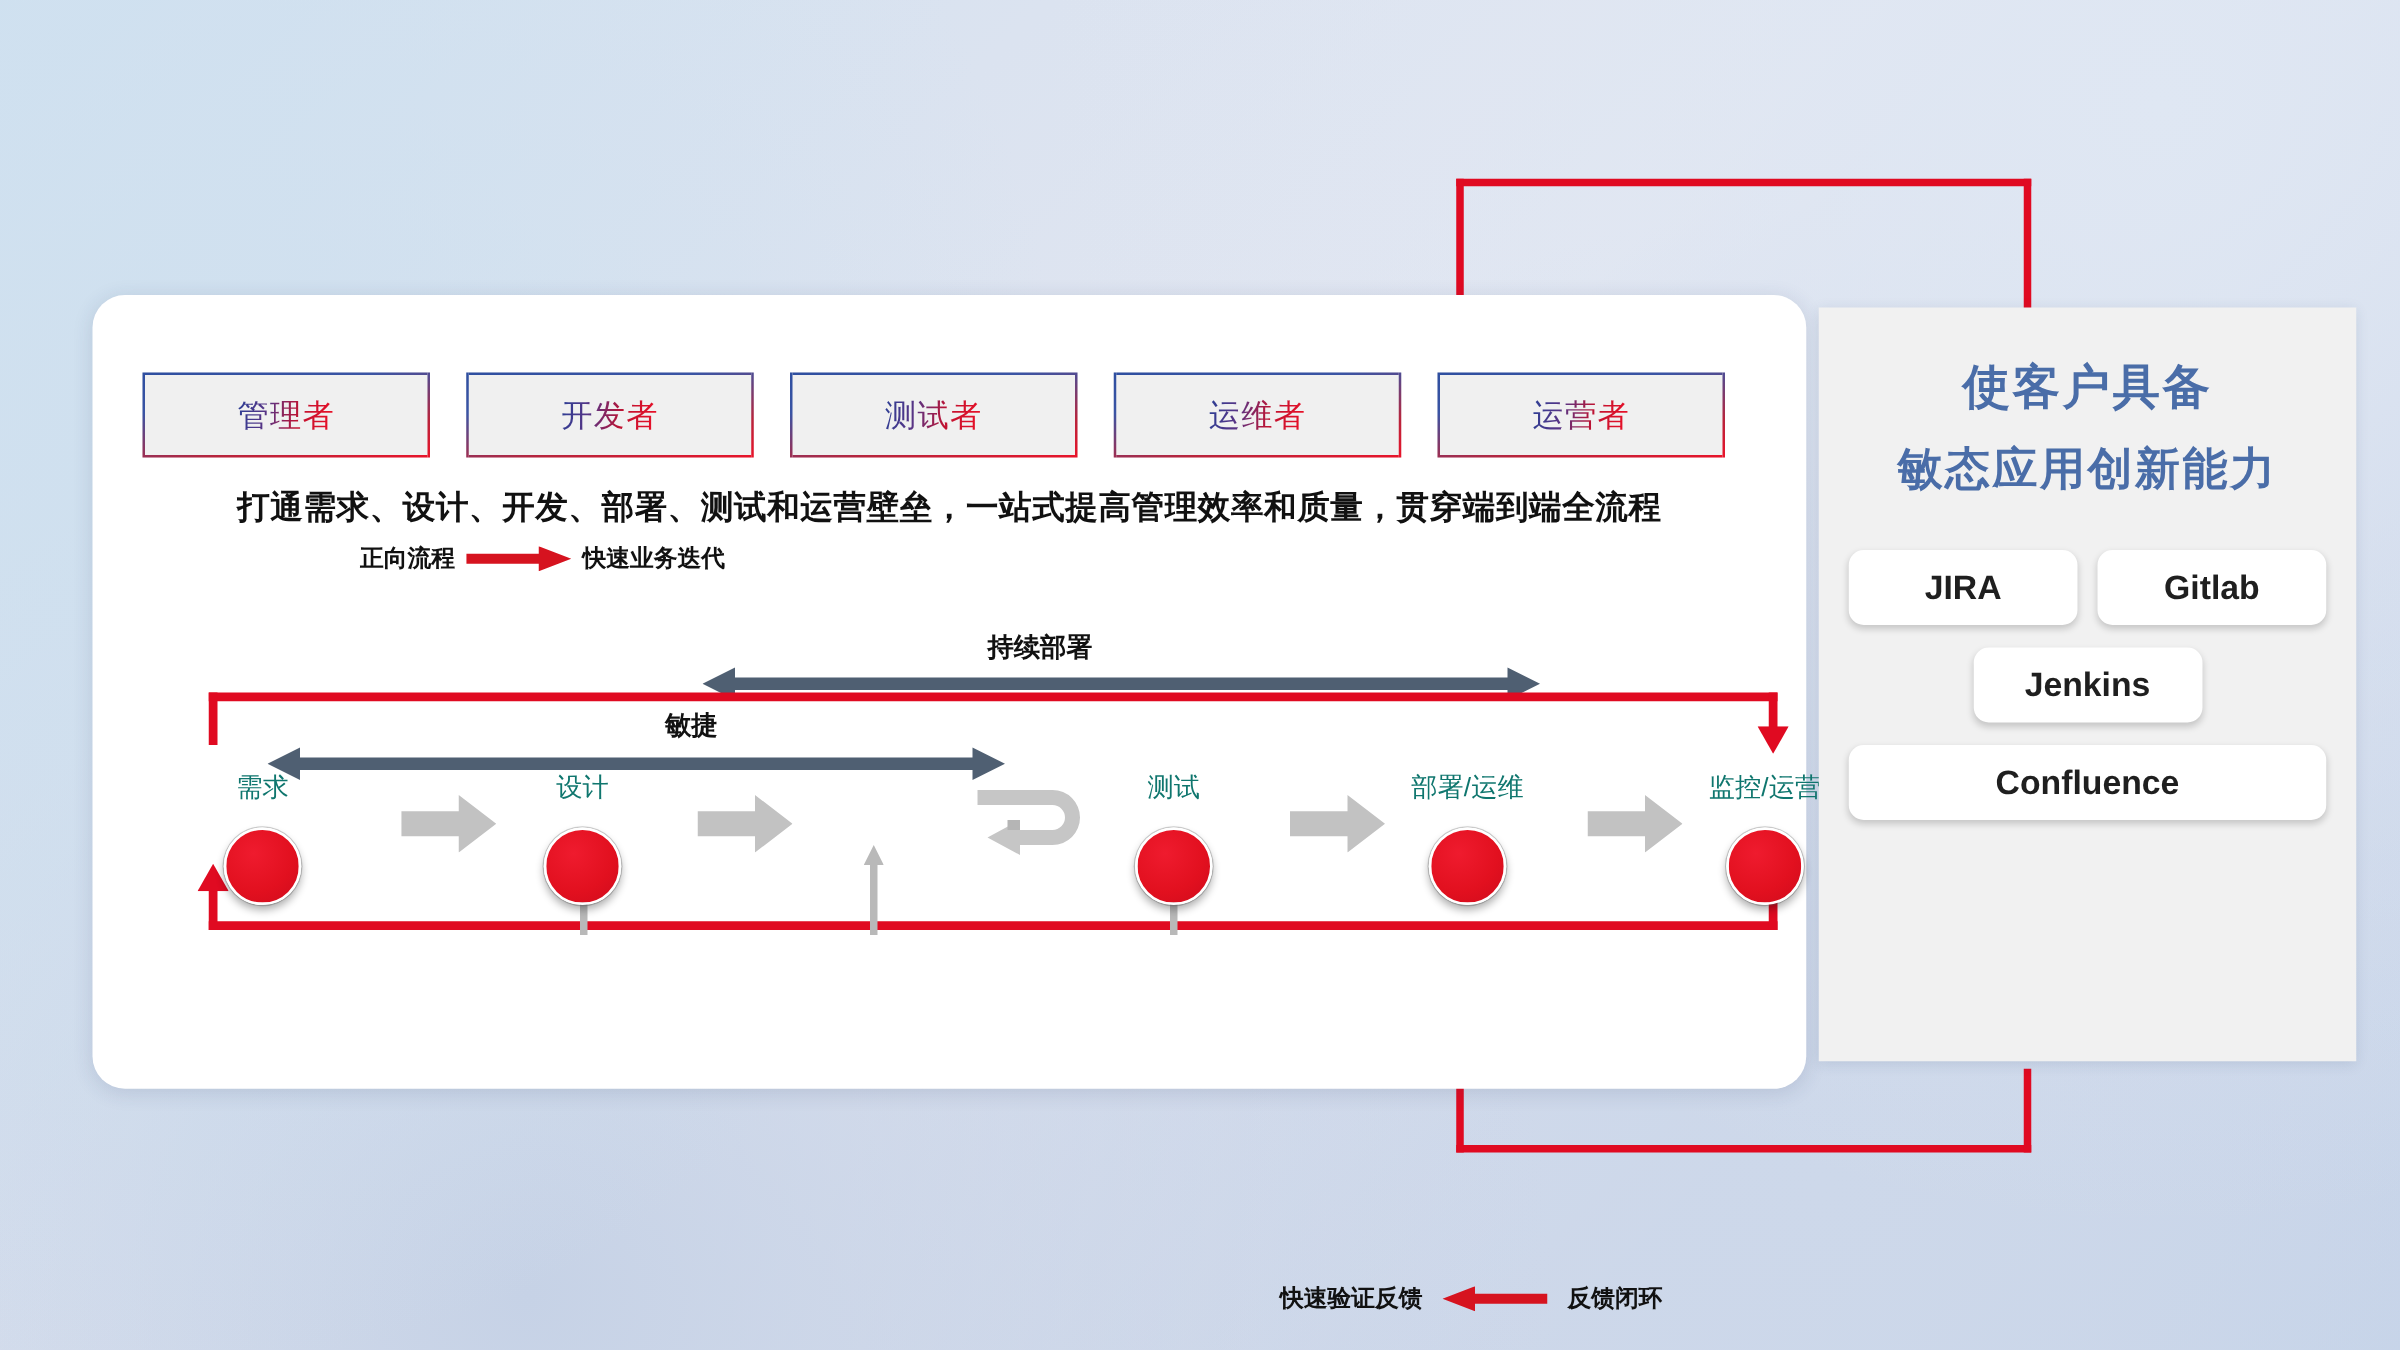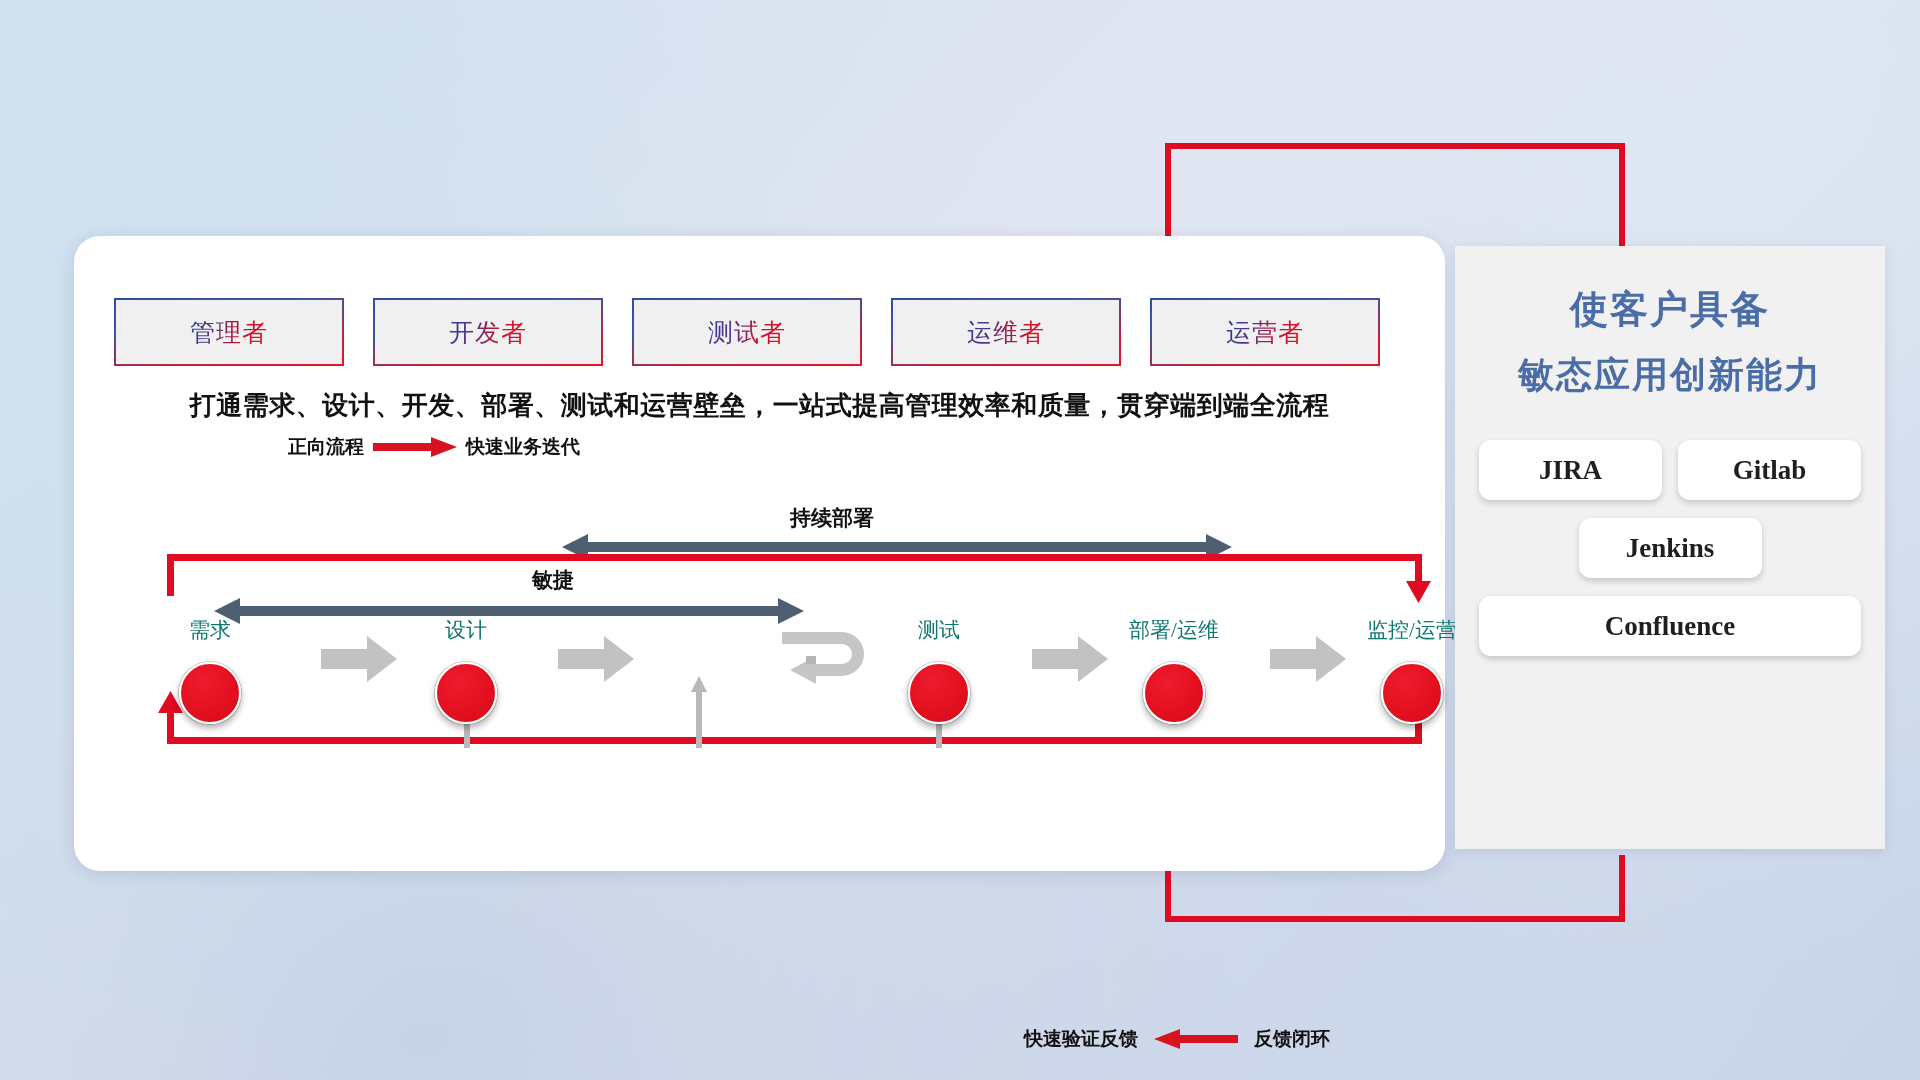--- a/index.html
+++ b/index.html
@@ -8,21 +8,20 @@
     font-family: "Liberation Sans", "DejaVu Sans", sans-serif;
   }
   #stage {
     position: relative; width: 1920px; height: 1080px;
     background:
       radial-gradient(circle at 6% 34%, #cfe0ef 0%, rgba(207,224,239,0) 38%),
       radial-gradient(circle at 90% 8%,  #dfe7f3 0%, rgba(223,231,243,0) 45%),
       radial-gradient(circle at 22% 96%, #c6d2e6 0%, rgba(198,210,230,0) 45%),
       radial-gradient(circle at 76% 88%, #cdd8ea 0%, rgba(205,216,234,0) 45%),
       linear-gradient(135deg, #cfe1f0 0%, #dbe3f0 28%, #e2e6f1 50%, #ccd6e9 78%, #c3d2e8 100%);
-    font-family: Liberation Serif, serif;
   }
 
   
   .bracket { position: absolute; background: #e00a21; }
   #br-top        { left: 1165px; top: 143px; width: 460px; height: 6px; }
   #br-top-left   { left: 1165px; top: 143px; width: 6px;  height: 120px; }
   #br-top-right  { left: 1619px; top: 143px; width: 6px;  height: 128px; }
   #br-bot        { left: 1165px; top: 916px; width: 460px; height: 6px; }
   #br-bot-left   { left: 1165px; top: 847px; width: 6px;  height: 75px; }
   #br-bot-right  { left: 1619px; top: 855px; width: 6px;  height: 67px; }

